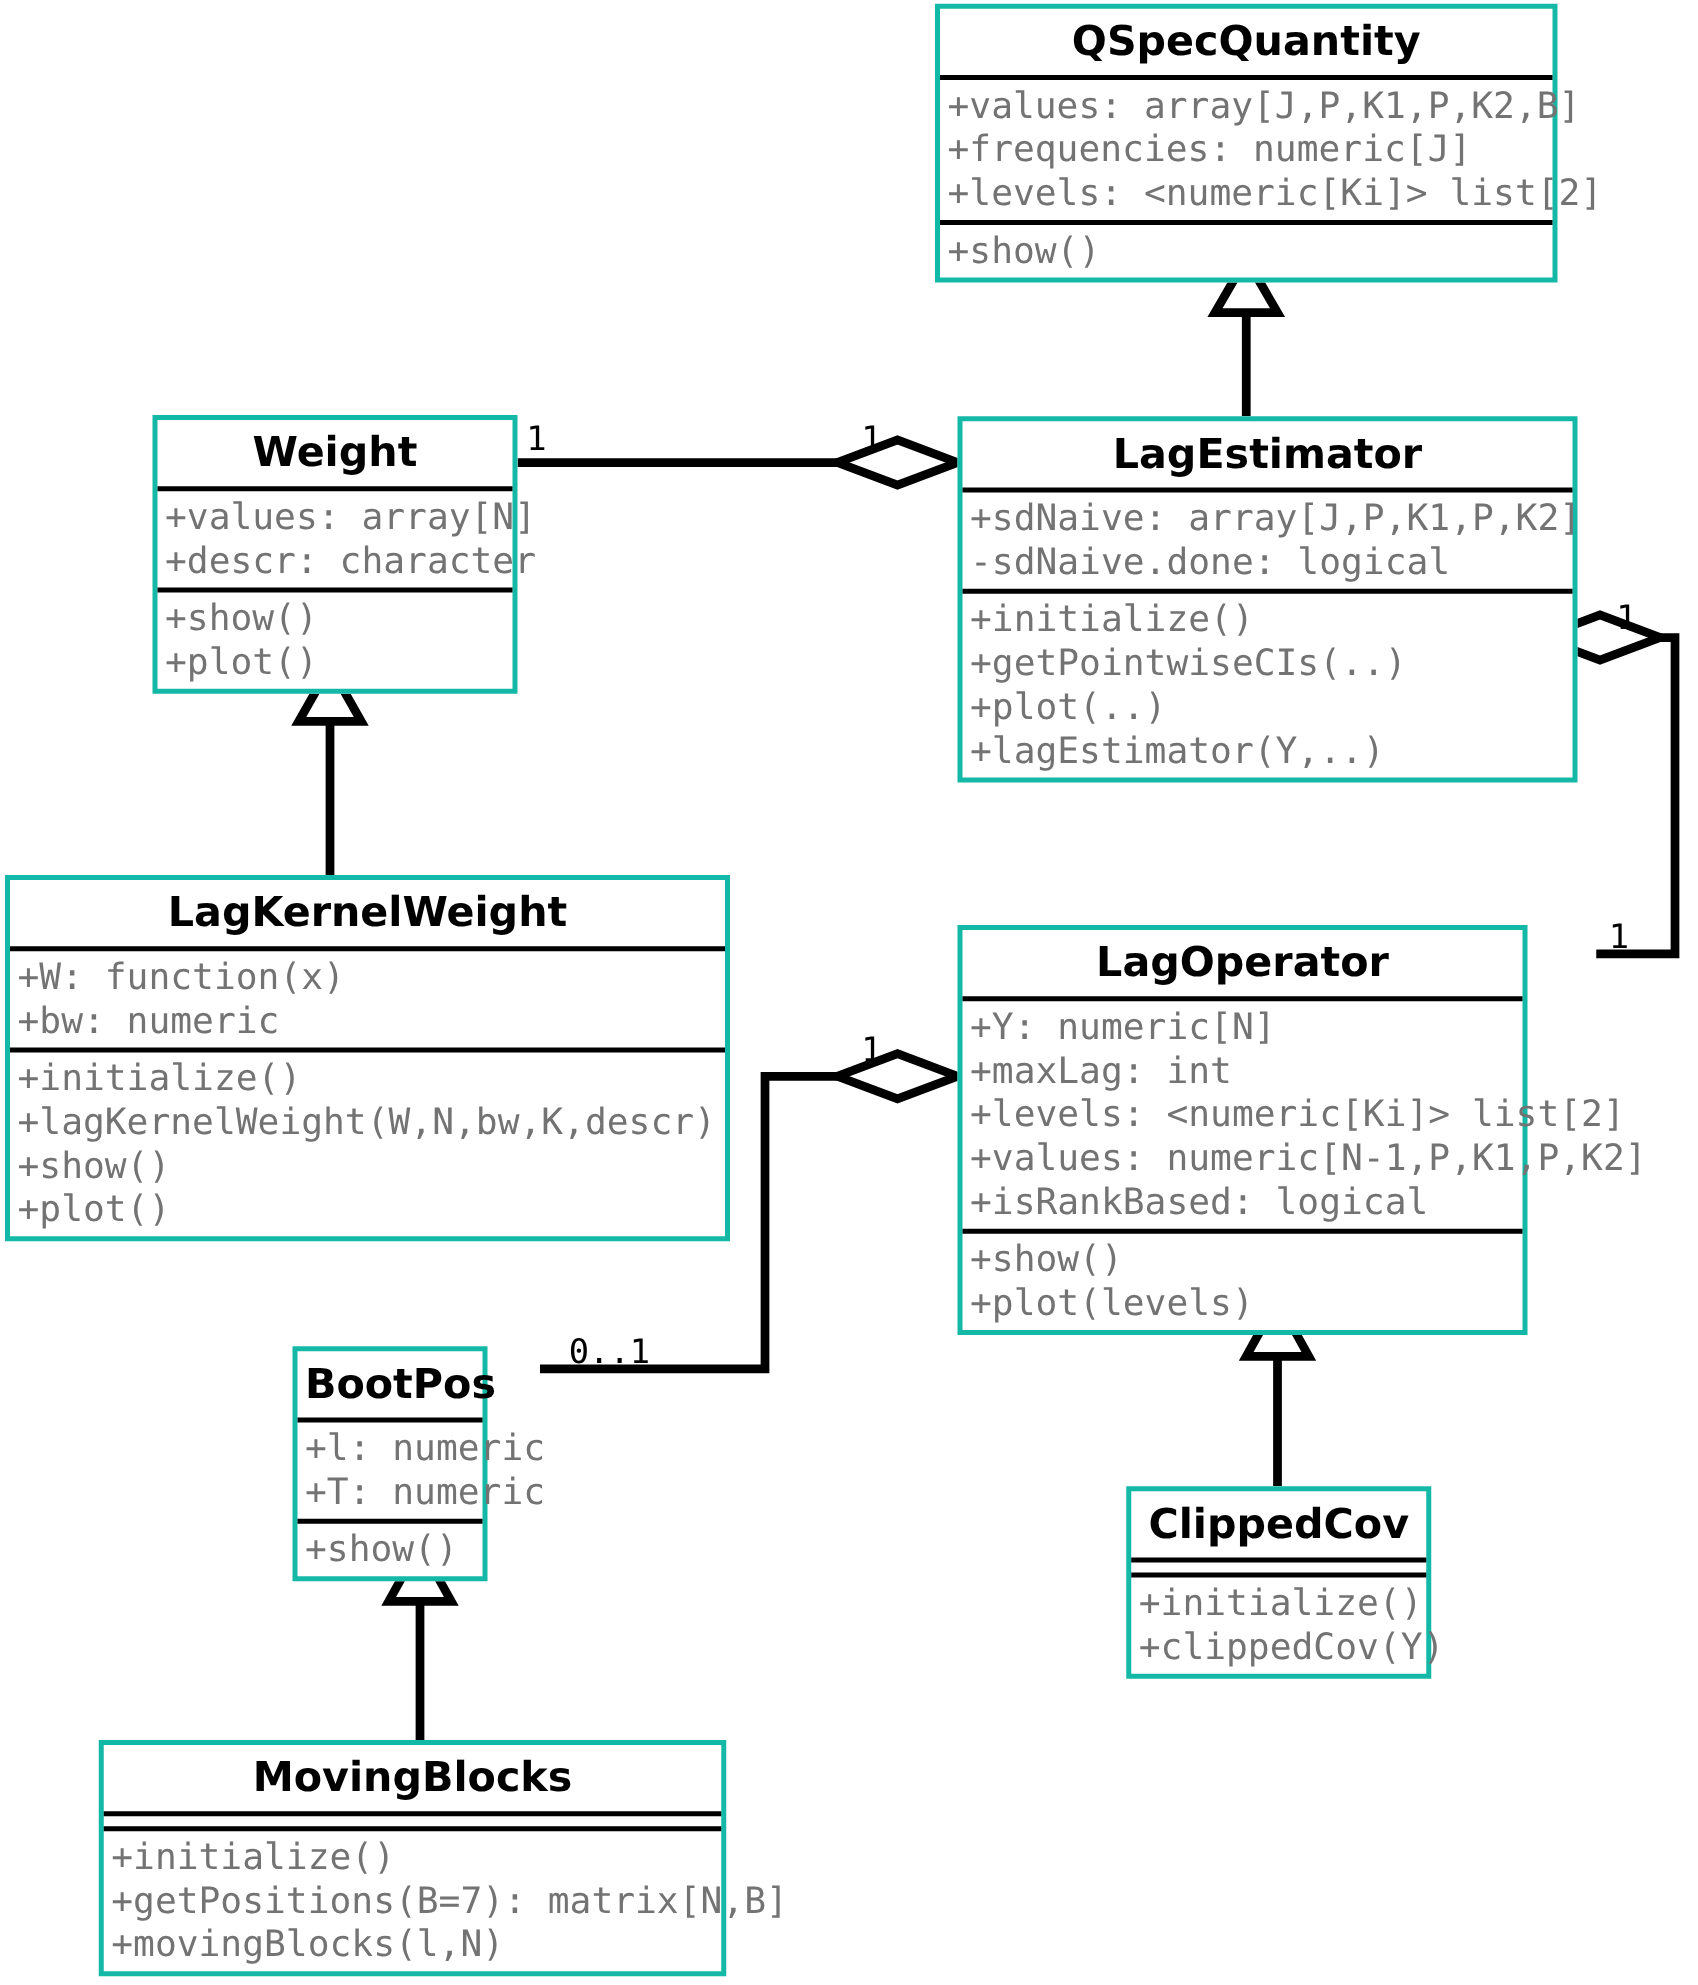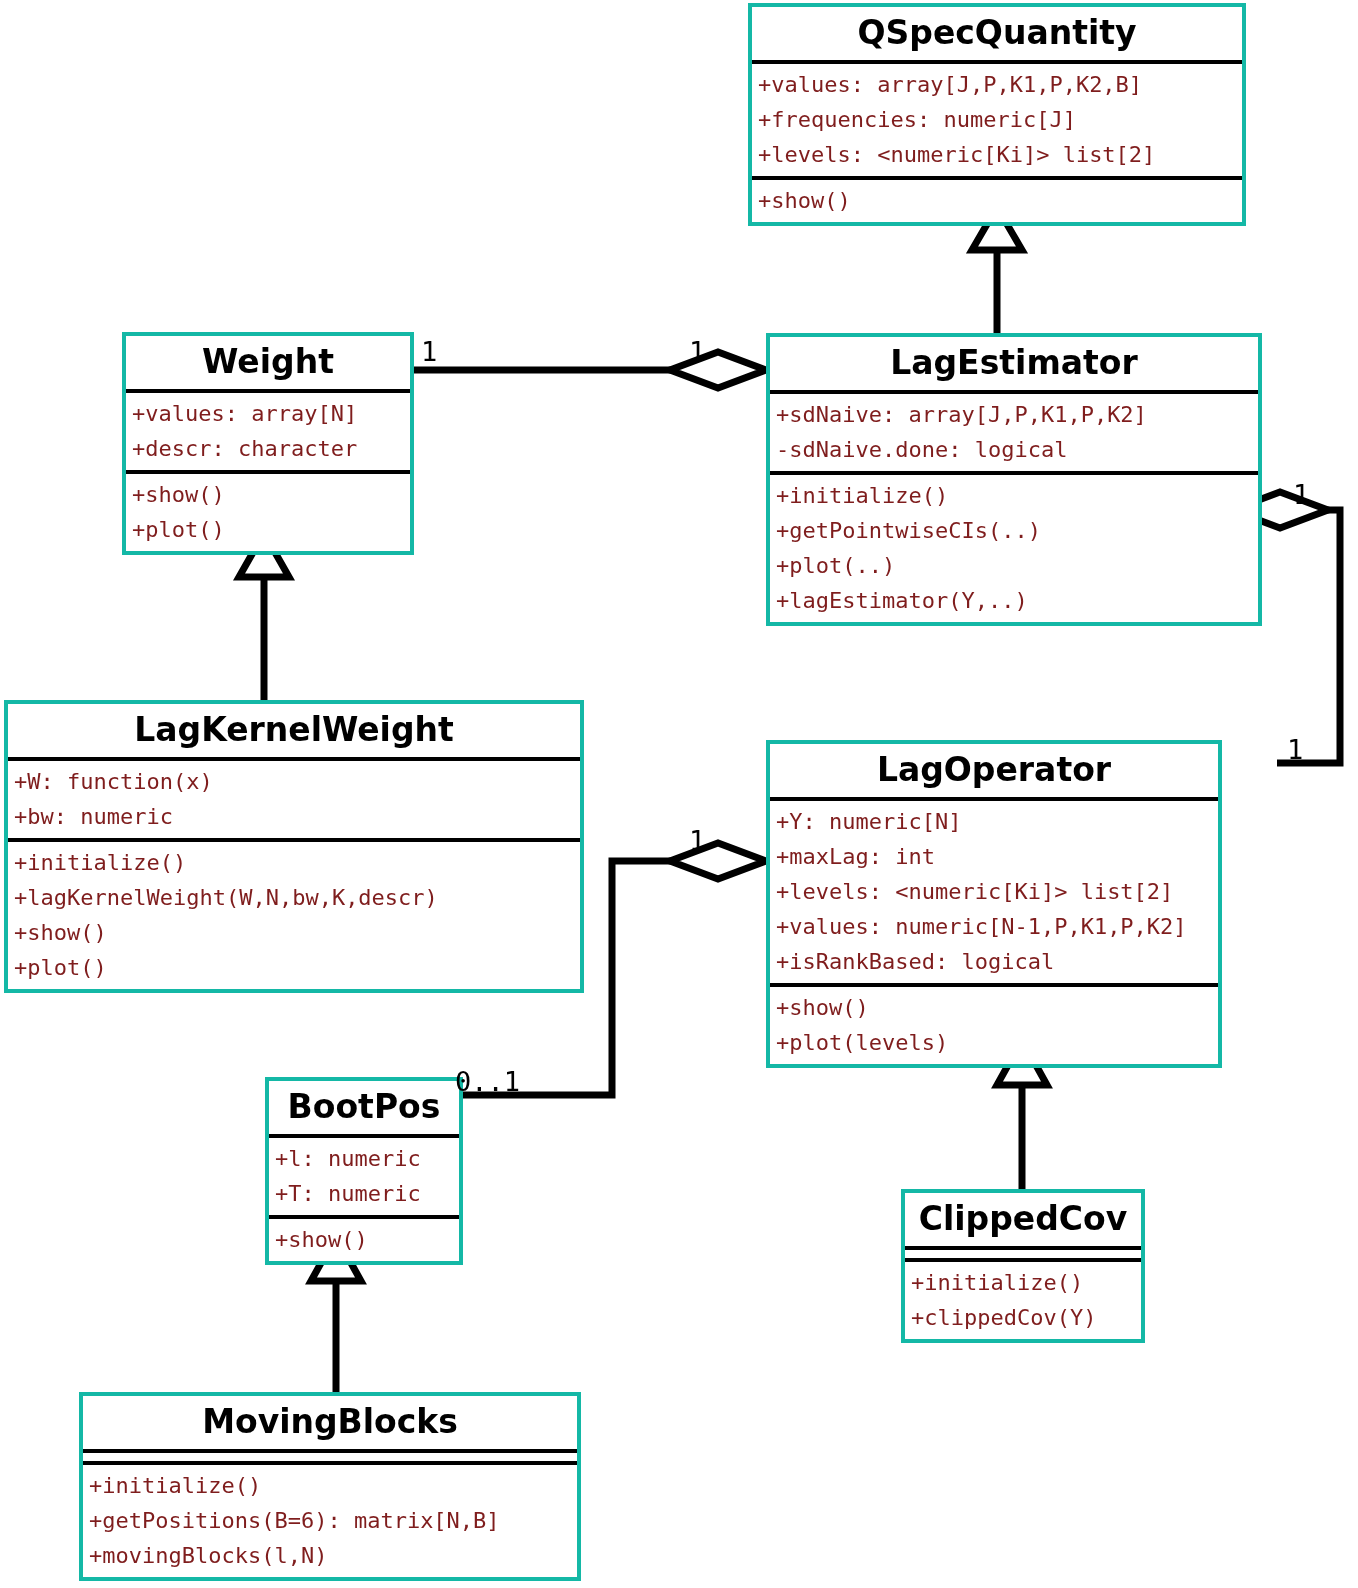--- a/index.html
+++ b/index.html
@@ -38,23 +38,23 @@
     box-sizing: border-box;
     border-top: 4px solid #000;
     padding: 3px 0 4px 0;
   }
   .uml-compartment.empty {
     padding: 0;
     height: 12px;
   }
   .uml-row {
     font-family: "DejaVu Sans Mono", monospace;
-    font-size: 22px;
+    font-size: 29px;
     line-height: 35px;
-    color: #7f1d1d;
+    color: #737373;
     white-space: pre;
     padding: 0 2px 0 6px;
   }
   
   .edge-svg {
     position: absolute;
     left: 0;
     top: 0;
     width: 1358px;
     height: 1588px;
@@ -181,21 +181,21 @@
       <div class="uml-row">+levels: &lt;numeric[Ki]&gt; list[2]</div>
       <div class="uml-row">+values: numeric[N-1,P,K1,P,K2]</div>
       <div class="uml-row">+isRankBased: logical</div>
     </div>
     <div class="uml-compartment">
       <div class="uml-row">+show()</div>
       <div class="uml-row">+plot(levels)</div>
     </div>
   </div>
 
-  <div class="uml-class" style="left:234px; top:1077px; width:198px;margin-left:31px;">
+  <div class="uml-class" style="left:234px; top:1077px; width:156px;">
     <div class="uml-title">BootPos</div>
     <div class="uml-compartment">
       <div class="uml-row">+l: numeric</div>
       <div class="uml-row">+T: numeric</div>
     </div>
     <div class="uml-compartment">
       <div class="uml-row">+show()</div>
     </div>
   </div>
 
@@ -206,18 +206,18 @@
       <div class="uml-row">+initialize()</div>
       <div class="uml-row">+clippedCov(Y)</div>
     </div>
   </div>
 
   <div class="uml-class" style="left:79px; top:1392px; width:502px;">
     <div class="uml-title">MovingBlocks</div>
     <div class="uml-compartment empty"></div>
     <div class="uml-compartment">
       <div class="uml-row">+initialize()</div>
-      <div class="uml-row">+getPositions(B=6): matrix[N,B]</div>
+      <div class="uml-row">+getPositions(B=7): matrix[N,B]</div>
       <div class="uml-row">+movingBlocks(l,N)</div>
     </div>
   </div>
 
 </div>
 
 </body></html>

